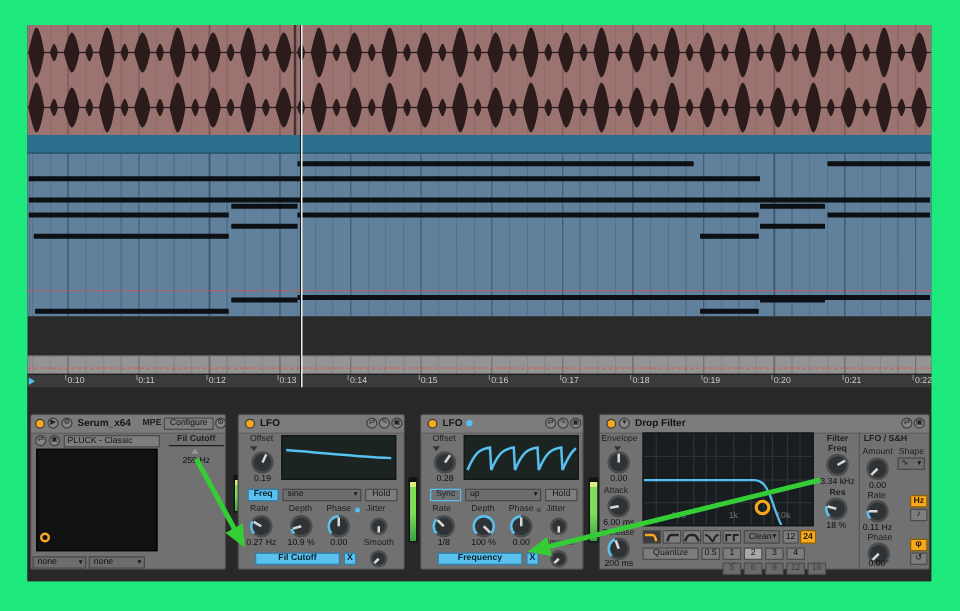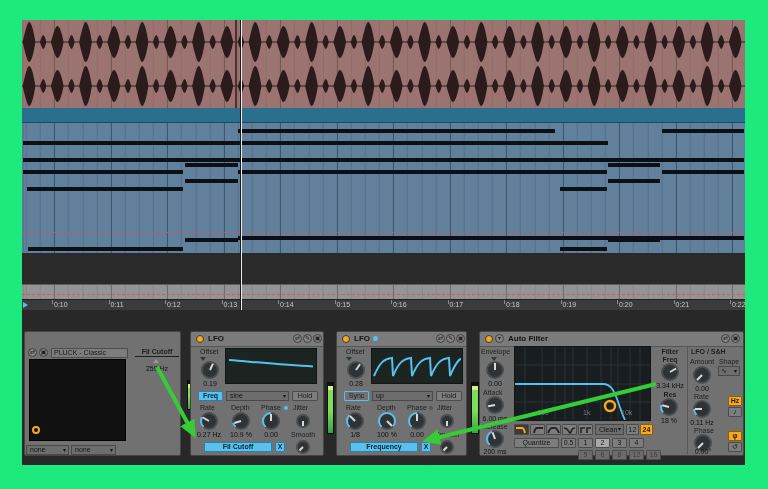--- a/index.html
+++ b/index.html
@@ -146,20 +146,29 @@
         <span class="tl" style="left: 653.5px;">0:21</span>
         <div class="tick" style="left: 708px;"></div>
         <span class="tl" style="left: 710px;">0:22</span>
       </div>
     <div class="playhead"></div>
   </div>
 
   <div class="chain">
 
     <div class="dev" style="left:2px;width:157px;">
+      <div class="tbar">
+        <div class="led" style="left:3px;top:3px;"></div>
+        <div class="cico" style="left:13px;top:2px;">▶</div>
+        <div class="cico" style="left:24px;top:2px;">⚙</div>
+        <div class="dtitle" style="left:37px;">Serum_x64</div>
+        <div class="lbl" style="left:89px;top:3px;font-weight:bold;">MPE</div>
+        <div class="pb" style="left:106px;top:2px;width:40px;height:10px;">Configure</div>
+        <div class="cico" style="left:147px;top:2px;">⚙</div>
+      </div>
       <div class="cico" style="left:3px;top:16px;">⇄</div>
       <div class="cico" style="left:14px;top:16px;">▣</div>
       <div class="pb" style="left:26px;top:16px;width:77px;height:10px;text-align:left;padding-left:2px;">PLUCK - Classic</div>
       <div class="lbl underline" style="left:110px;top:16px;width:44px;text-align:center;font-weight:bold;">Fil Cutoff</div>
       <div class="mark" style="left:128px;top:27px;border-top-color:#9a9a9a;transform:rotate(180deg);"></div>
       <div class="val" style="left:110px;top:33px;width:44px;">259 Hz</div>
       <div class="blackbox" style="left:4px;top:27px;width:95px;height:80px;">
         <div class="oring" style="left:2px;bottom:6px;"></div>
       </div>
       <div class="dd" style="left:1px;top:113px;width:43px;height:10px;">
@@ -323,21 +332,21 @@
       </div>
       <div class="bluebtn" style="left:13px;top:110px;width:68px;height:10px;">Frequency</div>
       <div class="bluebtn" style="left:84px;top:110px;width:10px;height:10px;">X</div>
     </div>
     <div class="meter" style="left:449px;top:72px;height:50px;width:6px;"></div>
 
     <div class="dev" style="left:457px;width:265px;">
       <div class="tbar">
         <div class="led" style="left:5px;top:3px;"></div>
         <div class="cico" style="left:15px;top:2px;">▾</div>
-        <div class="dtitle" style="left:28px;">Auto Filter</div>
+        <div class="dtitle" style="left:28px;">Drop Filter</div>
         <div class="cico" style="left:241px;top:2px;">⇄</div>
         <div class="cico" style="left:251px;top:2px;">▣</div>
       </div>
 
       <div class="lbl" style="left:1px;top:16px;">Envelope</div>
       <div class="mark" style="left:11px;top:25px;"></div>
       <div class="kn" style="left:6px;top:29px;width:18px;height:18px;--rot:0deg;">
         <div class="ring"></div>
           <div class="face"></div>
           <div class="pw">

